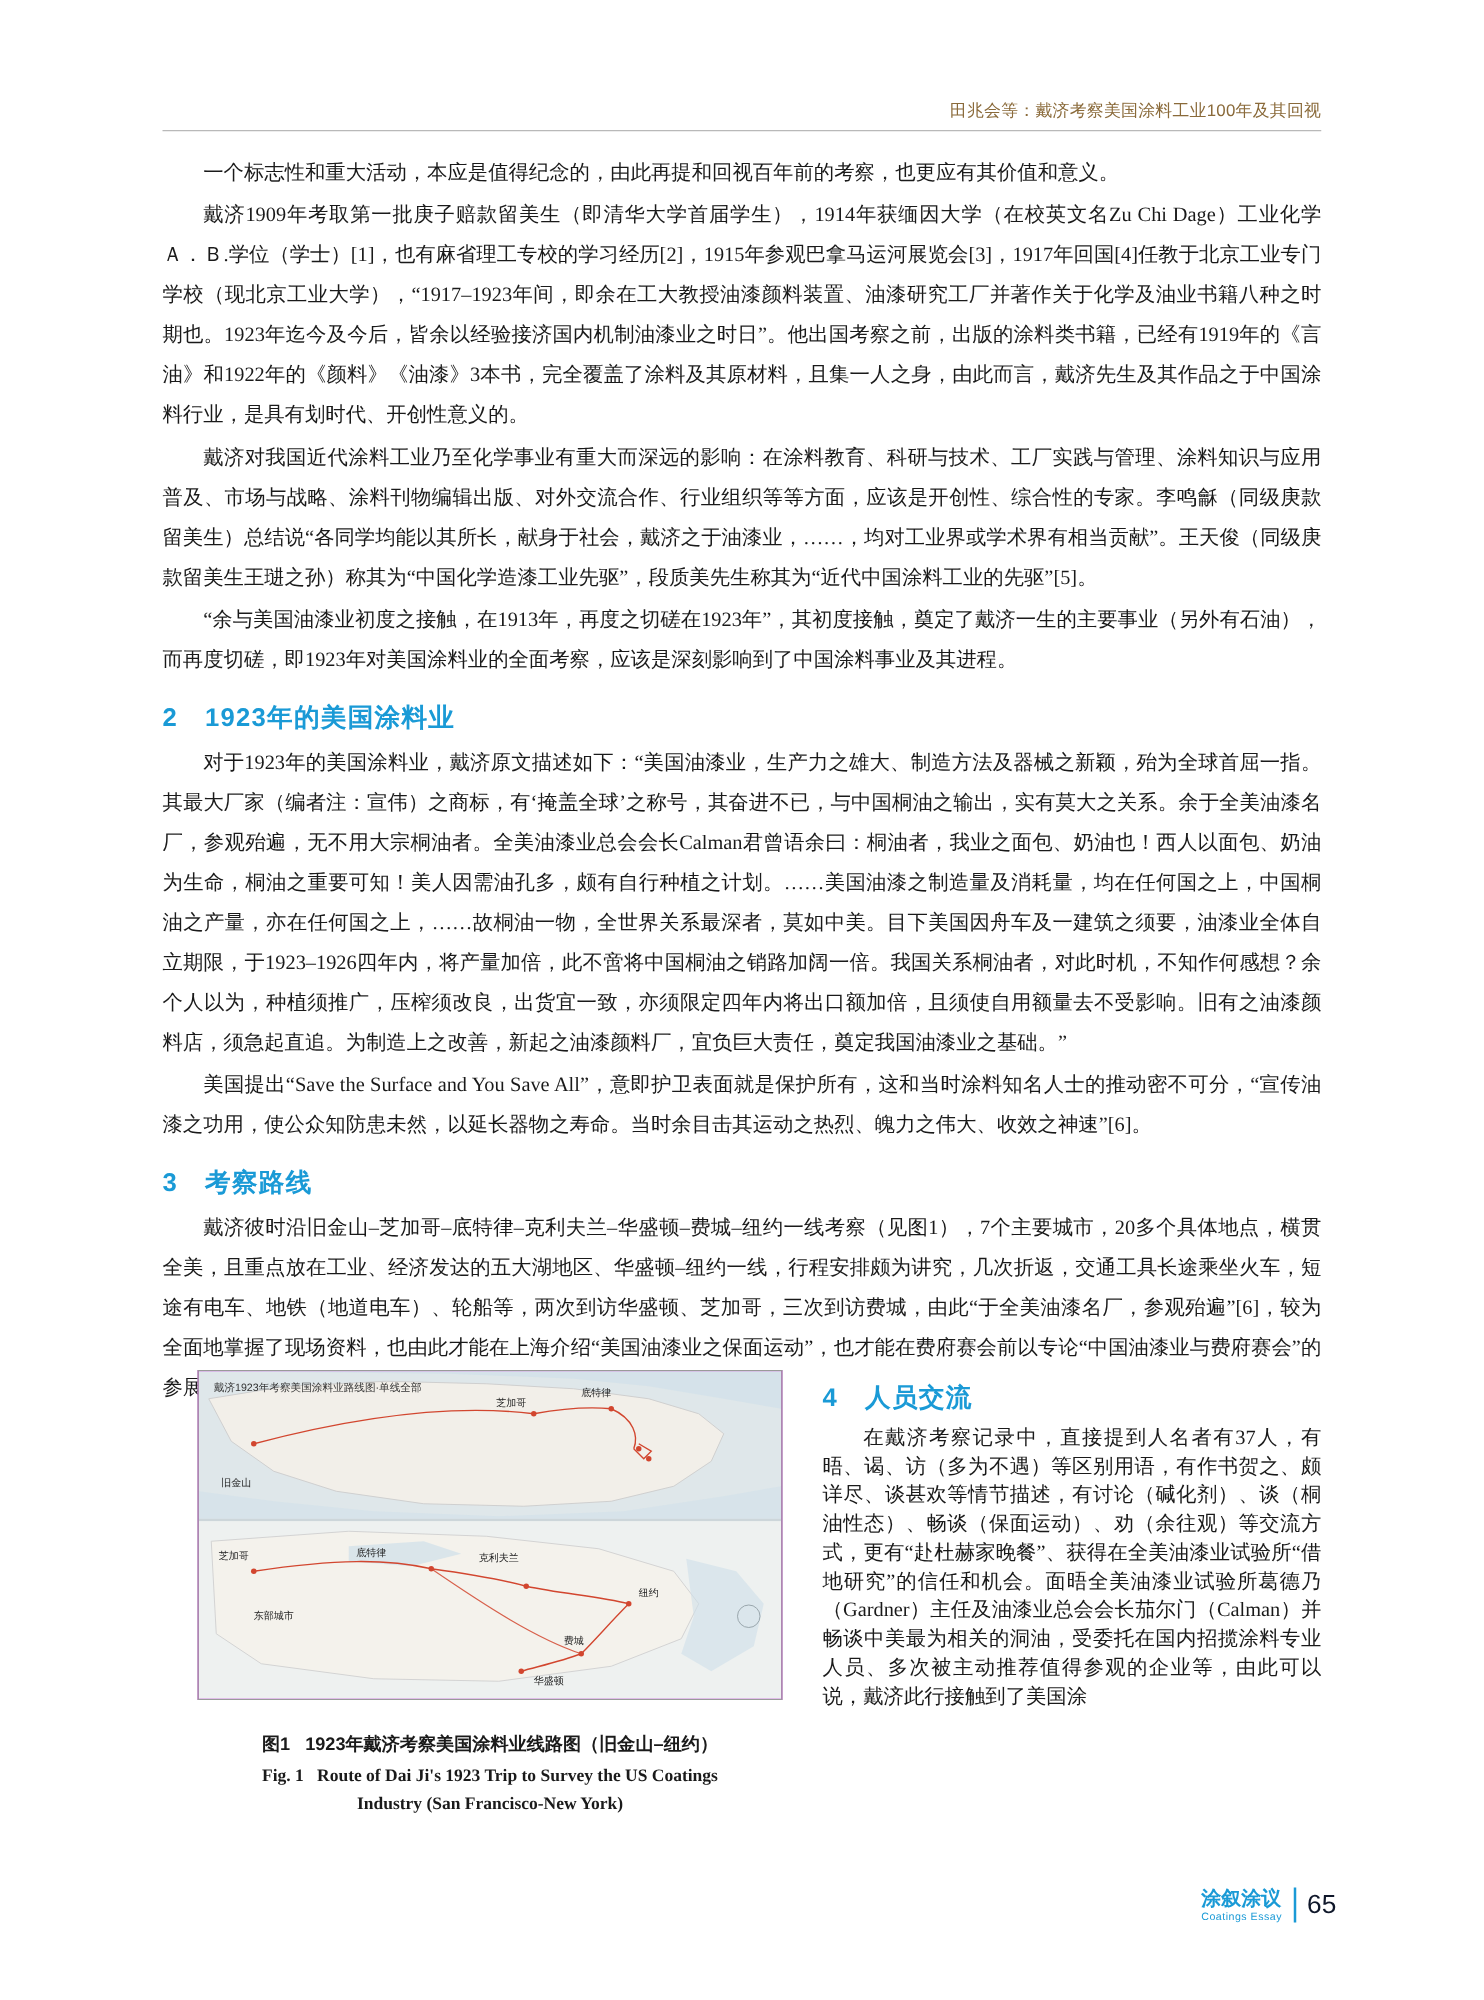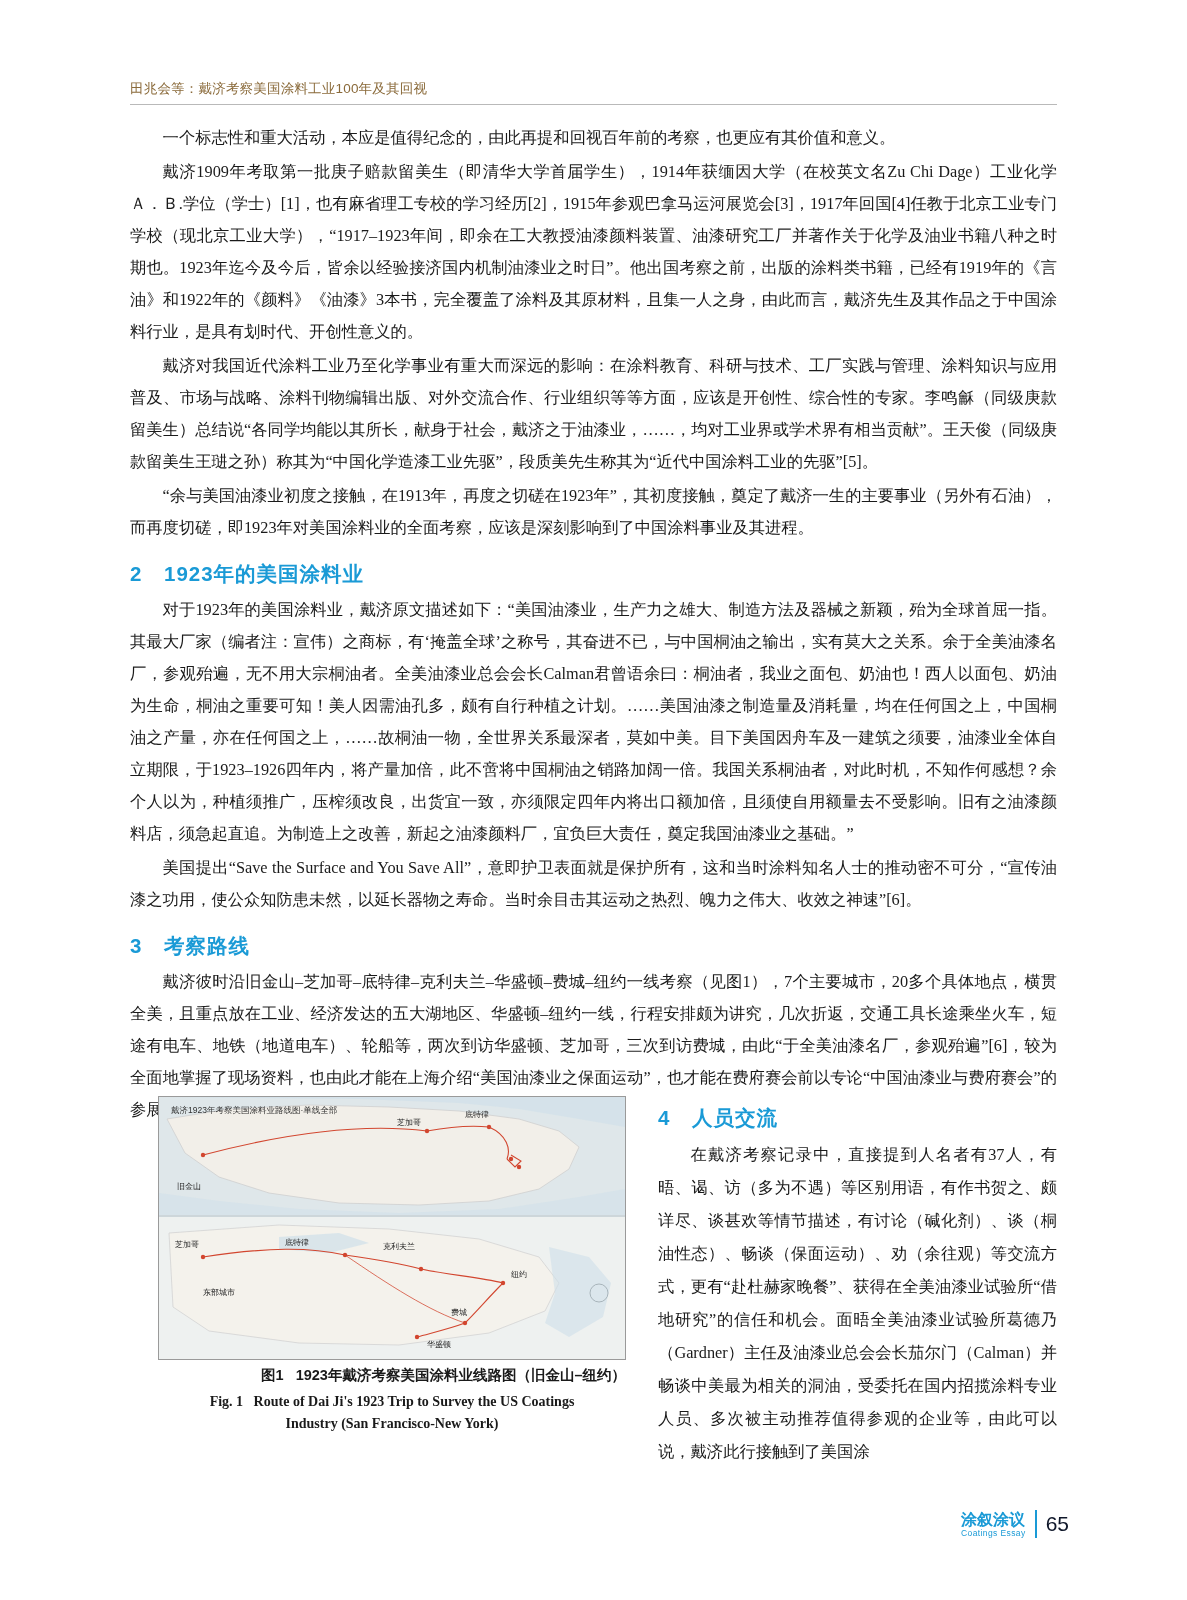--- a/index.html
+++ b/index.html
@@ -21,21 +21,21 @@
     height: 1600px;
     box-sizing: border-box;
     padding: 0;
   }
   
   .runhead {
     position: absolute;
     top: 80px;
     left: 130px;
     right: 130px;
-    text-align: left;
+    text-align: right;
     font-size: 13.5px;
     color: #8a6a3a;
     font-family: "Liberation Sans", "DejaVu Sans", sans-serif;
     letter-spacing: 0.2px;
   }
   .runrule {
     position: absolute;
     top: 104px;
     left: 130px;
     width: 927px;
@@ -86,45 +86,45 @@
   }
   .mapframe {
     width: 466px;
     height: 262px;
     border: 1px solid #9a9a9a;
     background: #d946ef;
     position: relative;
     overflow: hidden;
   }
   .mapcap-cn {
-    margin-top: 6px;
+    margin-top: 26px;
     font-size: 14.5px;
     font-weight: bold;
-    text-align: right;
+    text-align: center;
     font-family: "Liberation Sans", "DejaVu Sans", sans-serif;
   }
   .mapcap-cn .lbl { margin-right: 12px; }
   .mapcap-en {
     margin-top: 6px;
     font-size: 14px;
     font-weight: bold;
     text-align: center;
     line-height: 22px;
     font-family: "Liberation Serif", "DejaVu Serif", serif;
   }
   .rightcol {
     position: absolute;
     left: 528px;
     top: 8px;
     width: 399px;
   }
   .rightcol h2.sec { margin-top: 0; }
   .rightcol p.para {
     font-size: 16.3px;
-    line-height: 33px;
+    line-height: 23px;
   }
   
   .footer {
     position: absolute;
     bottom: 62px;
     right: 118px;
     display: flex;
     align-items: center;
     gap: 9px;
   }

